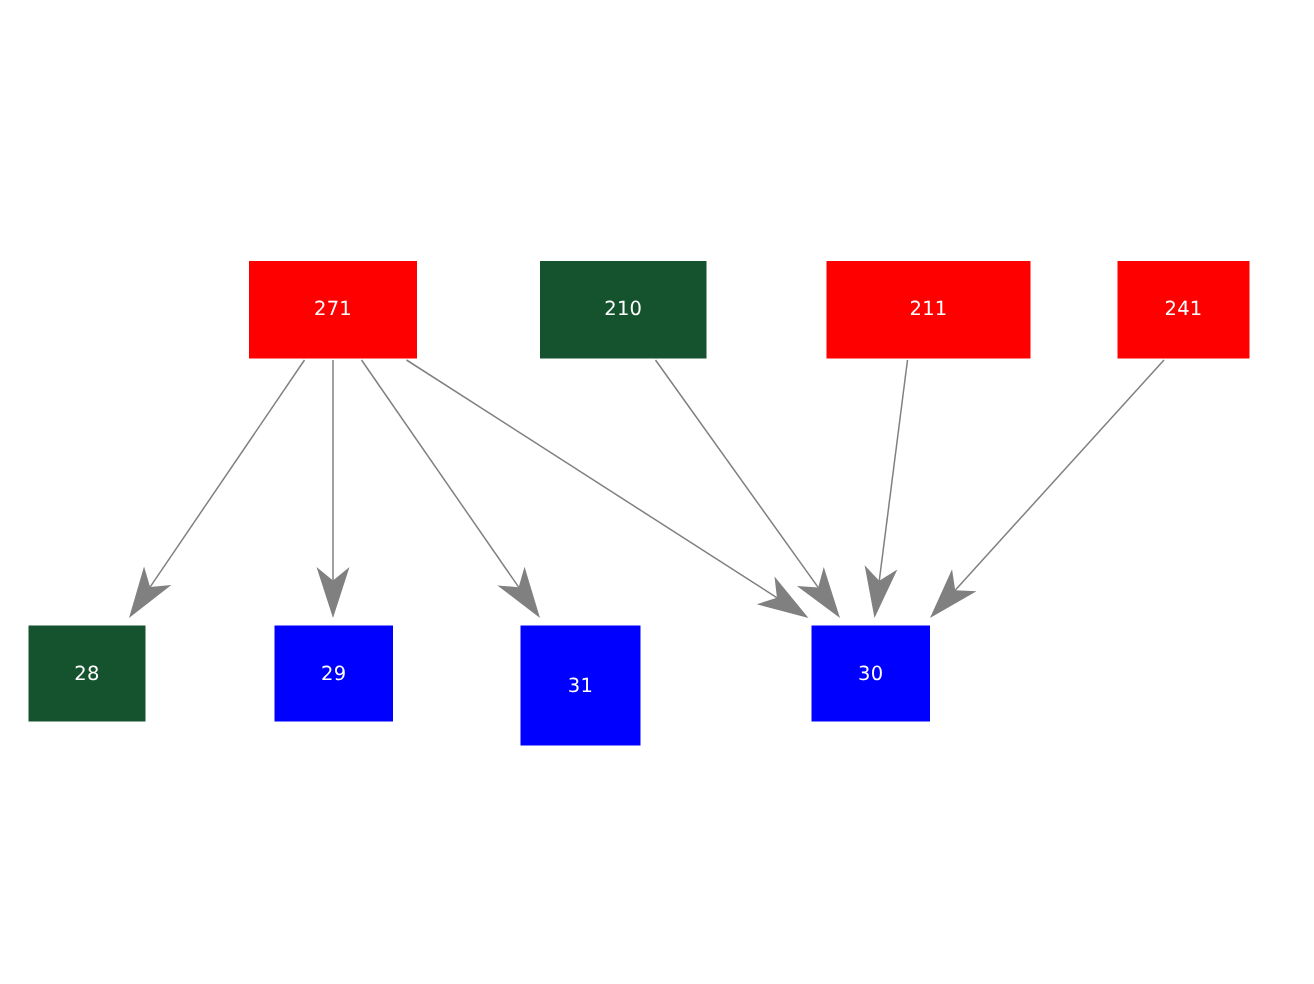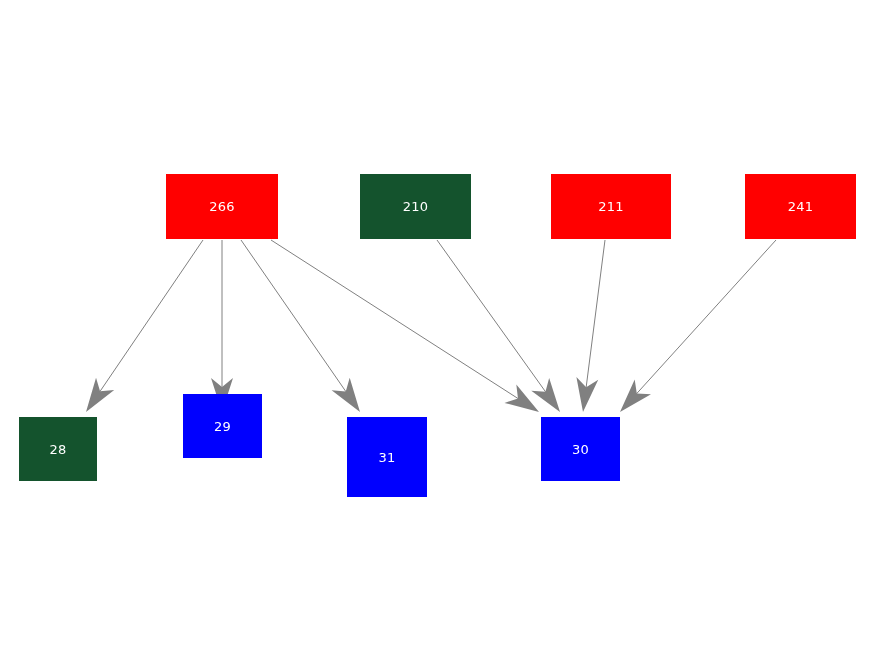--- a/index.html
+++ b/index.html
@@ -71,35 +71,35 @@
         <polygon points="583,412 576.4025857577343,376.87914970682016 586.1718337703201,387.20202688658895 598.2248020975361,379.6703634247018" fill="#808080"></polygon>
       </g>
       <g>
         <line x1="776" y1="240" x2="632.5629393496847" y2="398.14855405034757" stroke="#808080" stroke-width="1"></line>
         <polygon points="620,412 634.6937985263693,379.4255884954698 636.7953734621454,393.4820241314807 650.9896172906662,394.20551714215776" fill="#808080"></polygon>
       </g>
     </svg>
 
   <div id="node-layer">
       <div class="node" style="left: 166px; top: 174px; width: 112px; height: 65px; background: rgb(255, 0, 0); color: rgb(255, 255, 255);">
-        <span class="node-label">266</span>
+        <span class="node-label">271</span>
       </div>
       <div class="node" style="left: 360px; top: 174px; width: 111px; height: 65px; background: #14532d; color: rgb(255, 255, 255);">
         <span class="node-label">210</span>
       </div>
-      <div class="node" style="left: 551px; top: 174px; width: 120px; height: 65px; background: rgb(255, 0, 0); color: rgb(255, 255, 255);">
+      <div class="node" style="left: 551px; top: 174px; width: 136px; height: 65px; background: rgb(255, 0, 0); color: rgb(255, 255, 255);">
         <span class="node-label">211</span>
       </div>
-      <div class="node" style="left: 745px; top: 174px; width: 111px; height: 65px; background: rgb(255, 0, 0); color: rgb(255, 255, 255);">
+      <div class="node" style="left: 745px; top: 174px; width: 88px; height: 65px; background: rgb(255, 0, 0); color: rgb(255, 255, 255);">
         <span class="node-label">241</span>
       </div>
       <div class="node" style="left: 19px; top: 417px; width: 78px; height: 64px; background: #14532d; color: rgb(255, 255, 255);">
         <span class="node-label">28</span>
       </div>
-      <div class="node" style="left: 183px; top: 394px; width: 79px; height: 64px; background: rgb(0, 0, 255); color: rgb(255, 255, 255);">
+      <div class="node" style="left: 183px; top: 417px; width: 79px; height: 64px; background: rgb(0, 0, 255); color: rgb(255, 255, 255);">
         <span class="node-label">29</span>
       </div>
       <div class="node" style="left: 347px; top: 417px; width: 80px; height: 80px; background: rgb(0, 0, 255); color: rgb(255, 255, 255); text-align: center;">
         <span class="node-label">31</span>
       </div>
       <div class="node" style="left: 541px; top: 417px; width: 79px; height: 64px; background: rgb(0, 0, 255); color: rgb(255, 255, 255);">
         <span class="node-label">30</span>
       </div>
     </div>
 

